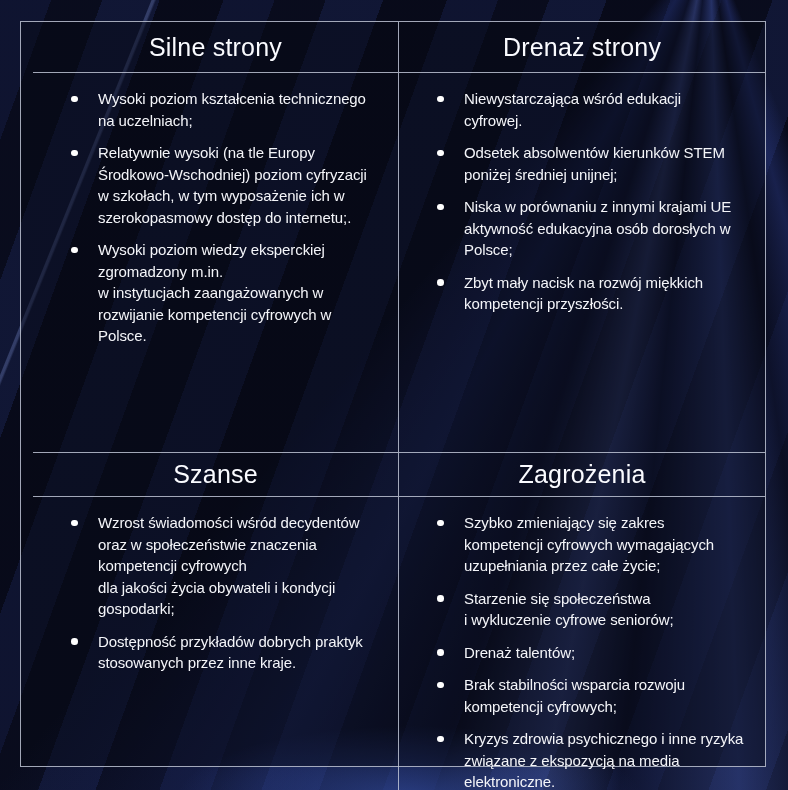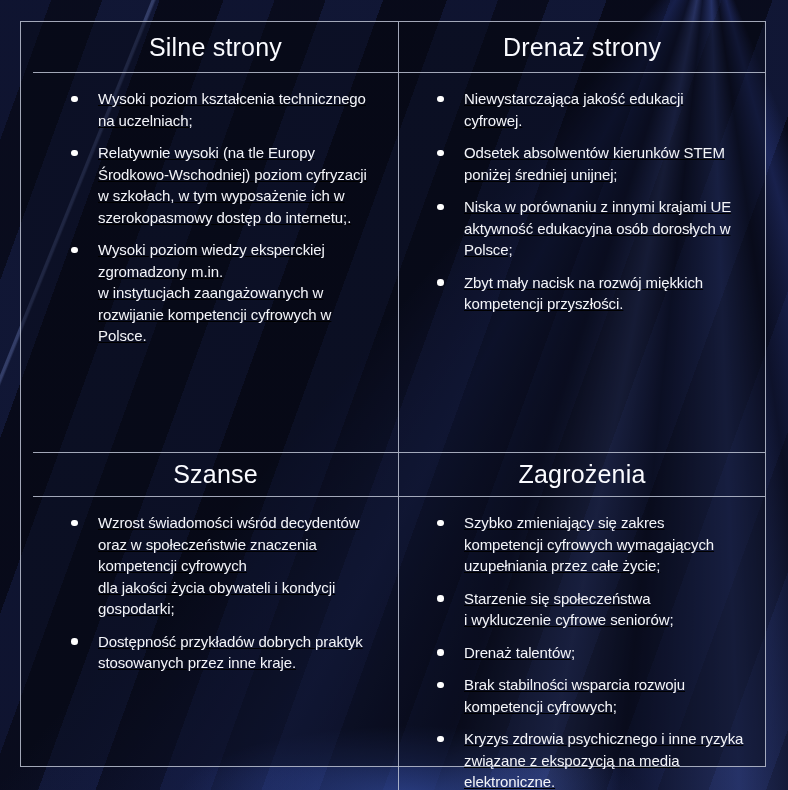--- a/index.html
+++ b/index.html
@@ -48,21 +48,21 @@
     padding-left:12px;
   }
   .q{box-sizing:border-box;min-width:0;}
   .b-r{border-right:1px solid var(--line);}
   .b-b{border-bottom:1px solid var(--line);}
   .hdr{
     display:flex;align-items:center;justify-content:center;
     font-size:25px;font-weight:400;letter-spacing:0.2px;
     color:#fafbff;
   }
-  .cellbody{padding:15px 2px 0 0;text-decoration:underline;}
+  .cellbody{padding:15px 2px 0 0;}
   ul.items{list-style:none;margin:0;padding:0;}
   .items li{
     position:relative;
     margin:0 0 11px 0;
     padding-left:65px;
     font-size:15px;line-height:21.5px;
     letter-spacing:-0.1px;
     color:var(--txt);
     white-space:pre-line;
   }
@@ -96,21 +96,21 @@
 szerokopasmowy dostęp do internetu;.</li>
         <li>Wysoki poziom wiedzy eksperckiej
 zgromadzony m.in.
 w instytucjach zaangażowanych w
 rozwijanie kompetencji cyfrowych w
 Polsce.</li>
       </ul>
     </div>
     <div class="q cellbody b-b">
       <ul class="items">
-        <li>Niewystarczająca jakość edukacji
+        <li>Niewystarczająca wśród edukacji
 cyfrowej.</li>
         <li>Odsetek absolwentów kierunków STEM
 poniżej średniej unijnej;</li>
         <li>Niska w porównaniu z innymi krajami UE
 aktywność edukacyjna osób dorosłych w
 Polsce;</li>
         <li>Zbyt mały nacisk na rozwój miękkich
 kompetencji przyszłości.</li>
       </ul>
     </div>

